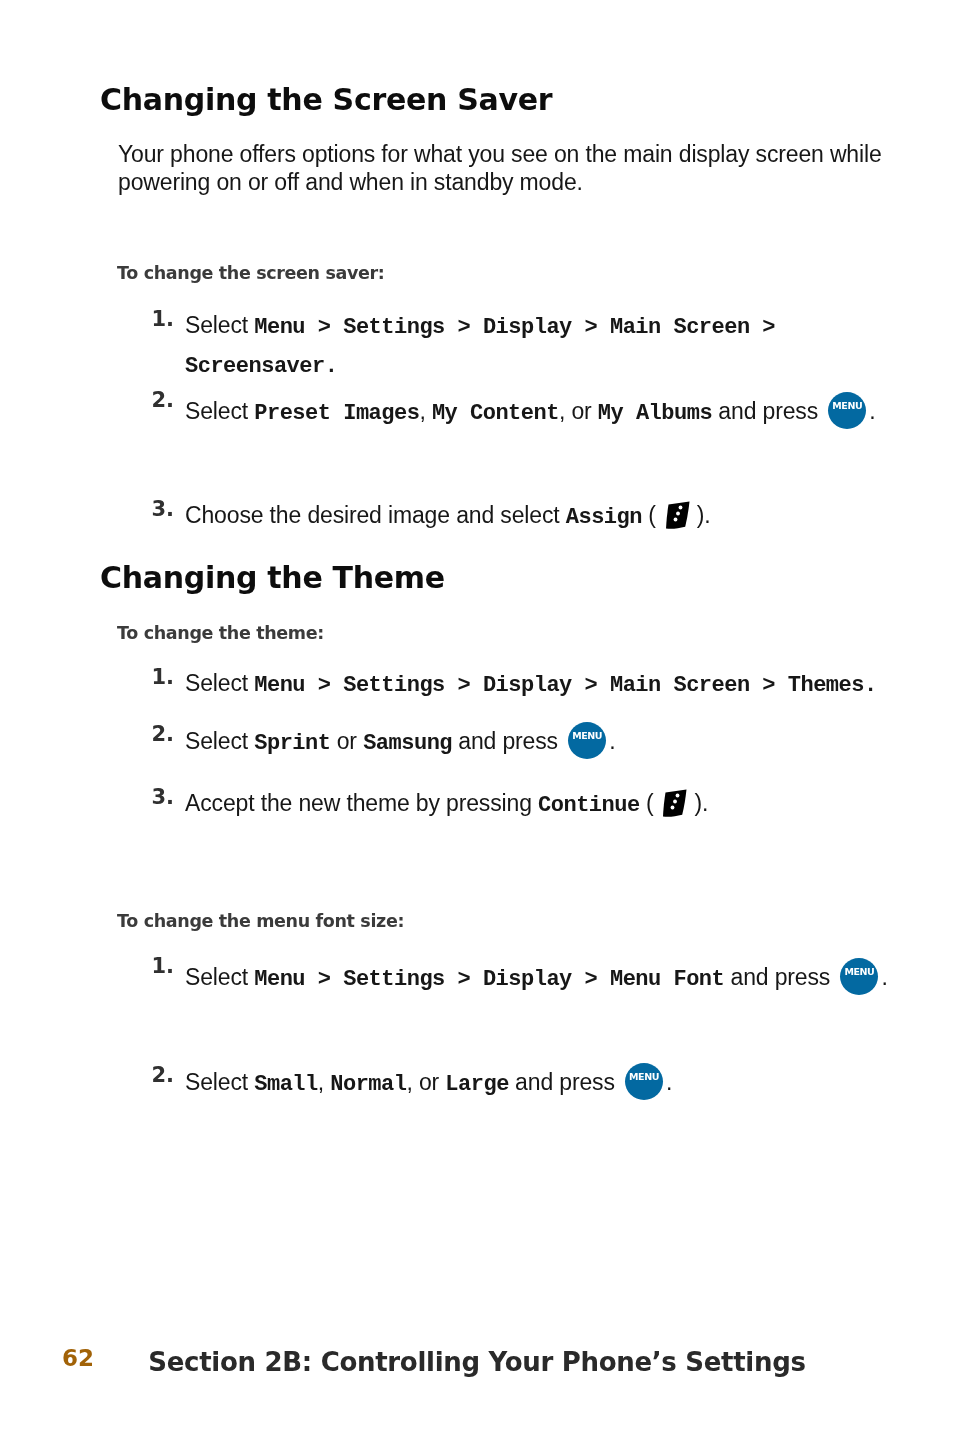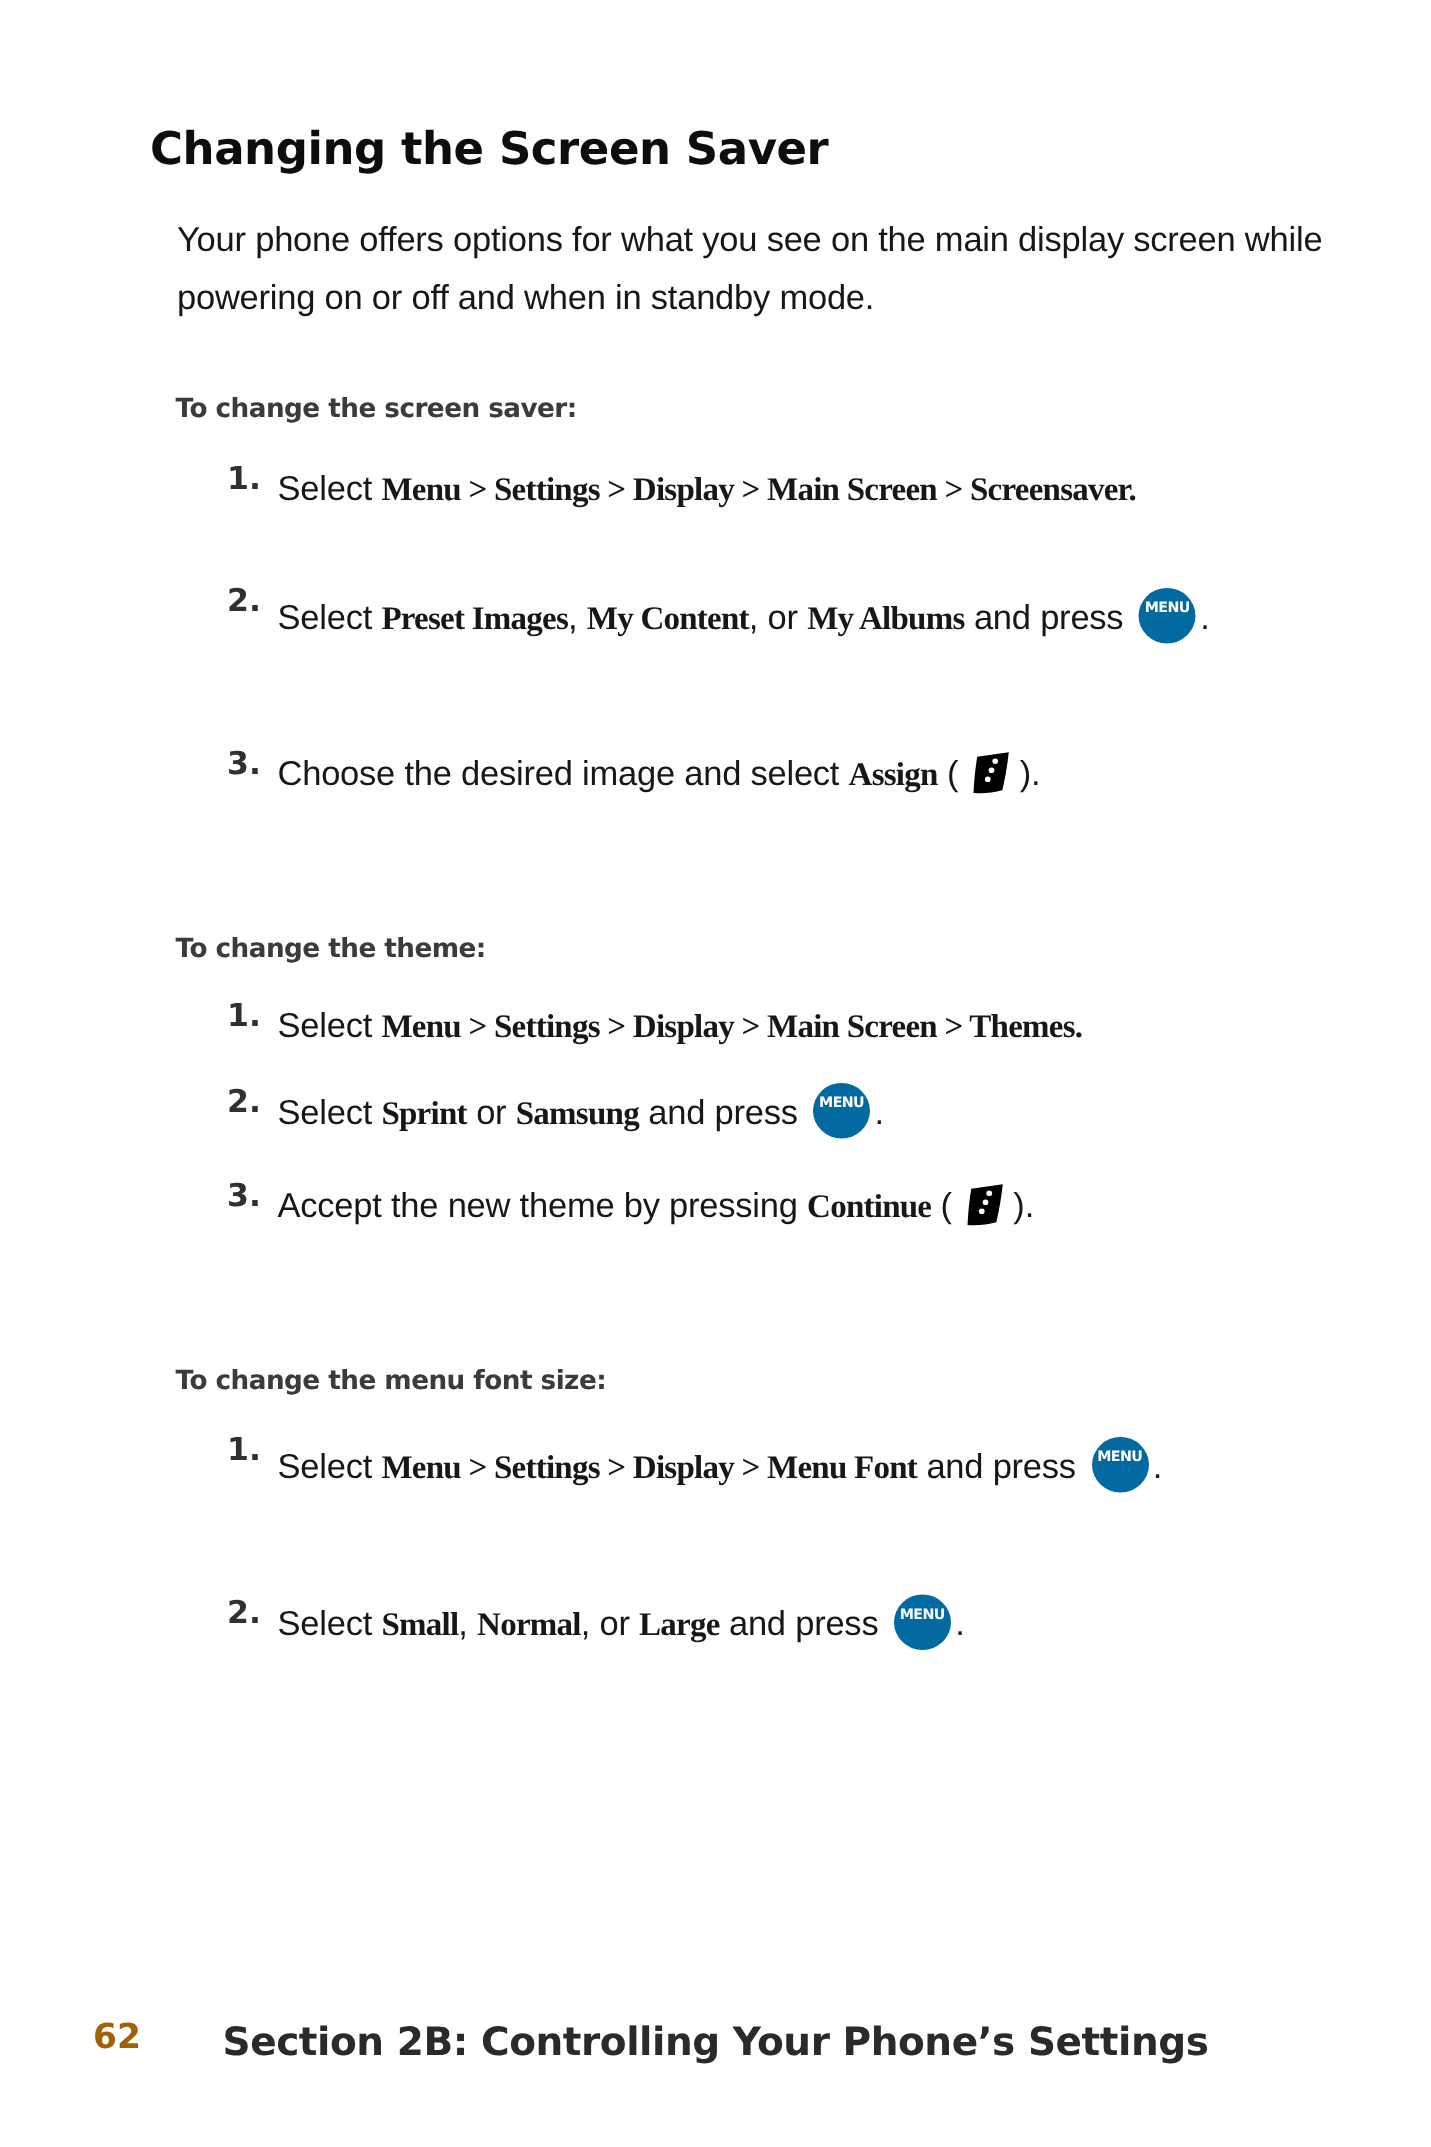--- a/index.html
+++ b/index.html
@@ -47,21 +47,21 @@
     color: #3b3b3b;
     white-space: nowrap;
   }
 
   
   .body-para {
     position: absolute;
     left: 118px;
     width: 770px;
     font-size: 23px;
-    line-height: 39px;
+    line-height: 28px;
     color: #171717;
     letter-spacing: -0.15px;
   }
 
   
   .li-row {
     position: absolute;
     left: 118px;
     width: 800px;
   }
@@ -80,21 +80,21 @@
     margin-left: 67px;
     font-size: 23px;
     line-height: 36px;
     color: #171717;
     letter-spacing: -0.15px;
   }
   .li-text.tall {
     line-height: 47px;
   }
   .li-text b {
-    font-family: Liberation Serif, serif;
+    font-family: Liberation Mono, monospace;
     font-weight: bold;
     letter-spacing: -0.5px;
     font-size: 22px;
   }
 
   
   .menuok-icon {
     display: inline-block;
     position: relative;
     width: 38px;
@@ -197,20 +197,21 @@
   <div class="li-row" style="top:497px;">
     <span class="li-num">3.</span>
     <div class="li-text">Choose the desired image and select <b>Assign</b> (<span class="softkey-icon"><svg viewBox="0 0 36 36" xmlns="http://www.w3.org/2000/svg">
             <path d="M9.5 7.5 L30.5 4.5 C29.6 13 28.2 21.5 26.2 29.8 C19.8 31.5 13.2 32.2 7.0 31.6 C7.4 23.4 8.2 15.3 9.5 7.5 Z" fill="#000000"></path>
             <circle cx="21.5" cy="10.5" r="1.9" fill="#ffffff"></circle>
             <circle cx="19" cy="16.5" r="1.9" fill="#ffffff"></circle>
             <circle cx="16.5" cy="22.5" r="1.9" fill="#ffffff"></circle>
           </svg></span>).</div>
   </div>
 
+  <h1 class="section-heading" style="top:560px;">Changing the Theme</h1>
 
   <div class="subheading" style="top:623px;">To change the theme:</div>
 
   <div class="li-row" style="top:665px;">
     <span class="li-num">1.</span>
     <div class="li-text">Select <b>Menu &gt; Settings &gt; Display &gt; Main Screen &gt; Themes.</b></div>
   </div>
 
   <div class="li-row" style="top:722px;">
     <span class="li-num">2.</span>

